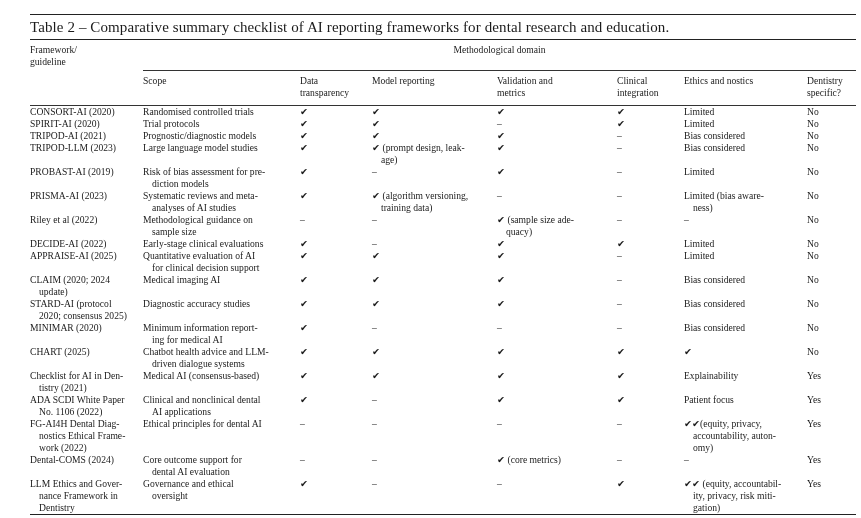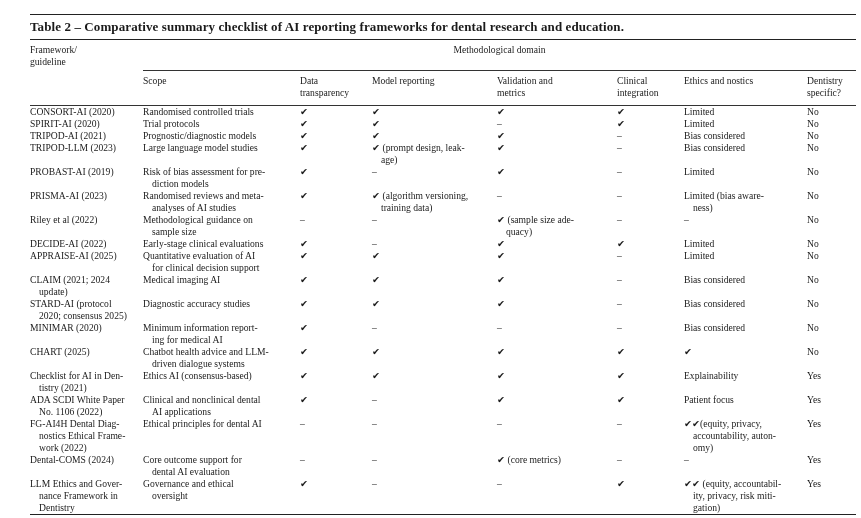--- a/index.html
+++ b/index.html
@@ -12,22 +12,22 @@
     font-family: "Liberation Serif", "DejaVu Serif", "DejaVu Sans", serif;
     color: #1b1b1b;
   }
   .table-wrap {
     margin: 14px 5px 0 30px;
     width: 826px;
   }
   .table-title {
     border-top: 1.4px solid #222;
     border-bottom: 1.2px solid #222;
-    font-weight: bold;
-    font-size: 13px;
+    font-weight: normal;
+    font-size: 15px;
     line-height: 12px;
     padding: 6px 0 6px 0;
     letter-spacing: 0.1px;
   }
   table.frameworks {
     border-collapse: collapse;
     table-layout: fixed;
     width: 826px;
     border-bottom: 1.4px solid #222;
     font-size: 9.6px;
@@ -232,21 +232,21 @@
           </td>
           <td>
             <div class="cell">No</div>
           </td>
         </tr>
         <tr>
           <td>
             <div class="cell">PRISMA-AI (2023)</div>
           </td>
           <td>
-            <div class="cell">Randomised reviews and meta-
+            <div class="cell">Systematic reviews and meta-
 analyses of AI studies</div>
           </td>
           <td>
             <div class="cell">✔</div>
           </td>
           <td>
             <div class="cell">✔ (algorithm versioning,
 training data)</div>
           </td>
           <td>
@@ -339,21 +339,21 @@
           </td>
           <td>
             <div class="cell">Limited</div>
           </td>
           <td>
             <div class="cell">No</div>
           </td>
         </tr>
         <tr>
           <td>
-            <div class="cell">CLAIM (2021; 2024
+            <div class="cell">CLAIM (2020; 2024
 update)</div>
           </td>
           <td>
             <div class="cell">Medical imaging AI</div>
           </td>
           <td>
             <div class="cell">✔</div>
           </td>
           <td>
             <div class="cell">✔</div>
@@ -451,21 +451,21 @@
           <td>
             <div class="cell">No</div>
           </td>
         </tr>
         <tr>
           <td>
             <div class="cell">Checklist for AI in Den-
 tistry (2021)</div>
           </td>
           <td>
-            <div class="cell">Ethics AI (consensus-based)</div>
+            <div class="cell">Medical AI (consensus-based)</div>
           </td>
           <td>
             <div class="cell">✔</div>
           </td>
           <td>
             <div class="cell">✔</div>
           </td>
           <td>
             <div class="cell">✔</div>
           </td>

